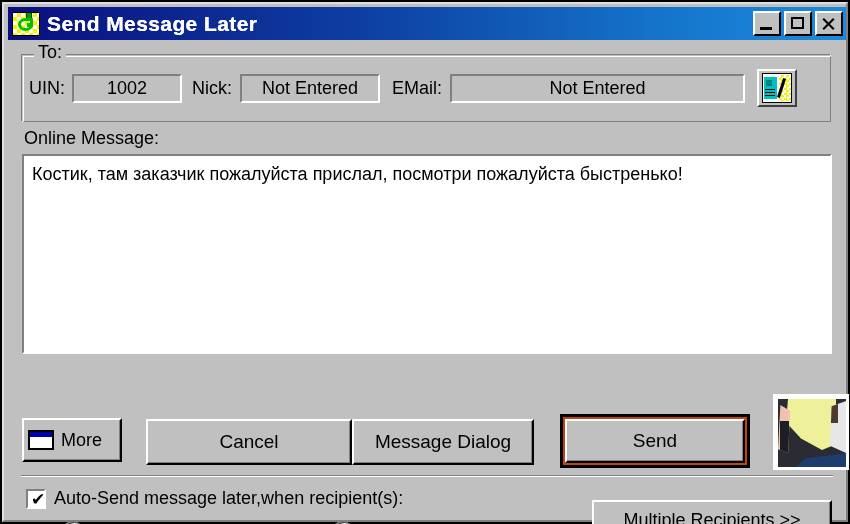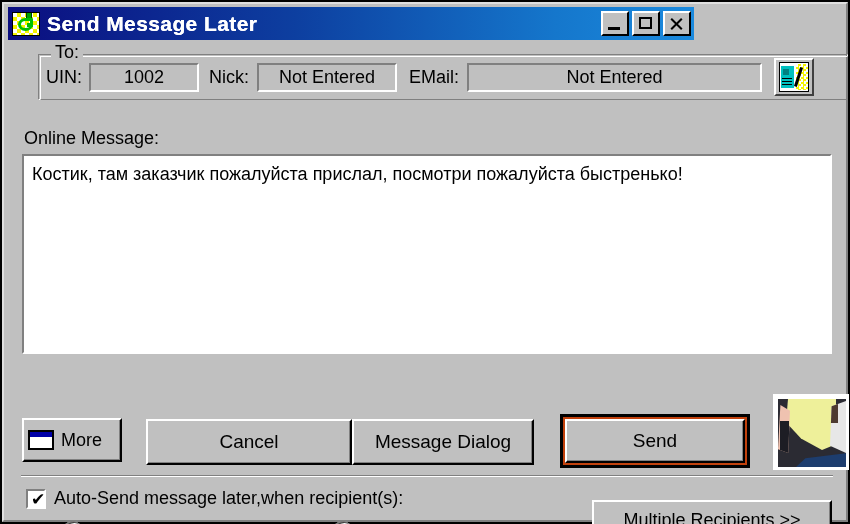--- a/index.html
+++ b/index.html
@@ -33,21 +33,21 @@
     border-right: 2px solid #808080;
     border-bottom: 2px solid #808080;
     box-sizing: border-box;
     background: #c0c0c0;
   }
 
   
   .titlebar {
     position: absolute;
     left: 4px; top: 3px;
-    width: 686px;
+    width: 838px;
     height: 33px;
     background: linear-gradient(to right, #0b0e80 0%, #0d3fa0 42%, #1577cc 80%, #1b8ade 100%);
     display: flex;
     align-items: center;
     padding: 0 2px 0 4px;
     box-sizing: border-box;
   }
   .title-icon {
     width: 28px;
     height: 24px;
@@ -146,27 +146,26 @@
     height: 478px;
     box-sizing: border-box;
   }
 
   
   .groupbox {
     position: absolute;
     left: 13px;
     top: 12px;
     width: 810px;
-    height: 46px;
+    height: 68px;
     box-sizing: border-box;
     border-top: 1px solid #808080;
     border-left: 1px solid #808080;
     border-right: 1px solid #ffffff;
     border-bottom: 1px solid #ffffff;
-    margin-left: 17px;
   }
   .groupbox-inner {
     position: absolute;
     left: 1px; top: 1px; right: -1px; bottom: -1px;
     border-top: 1px solid #ffffff;
     border-left: 1px solid #ffffff;
     border-right: 1px solid #808080;
     border-bottom: 1px solid #808080;
     box-sizing: border-box;
     pointer-events: none;

